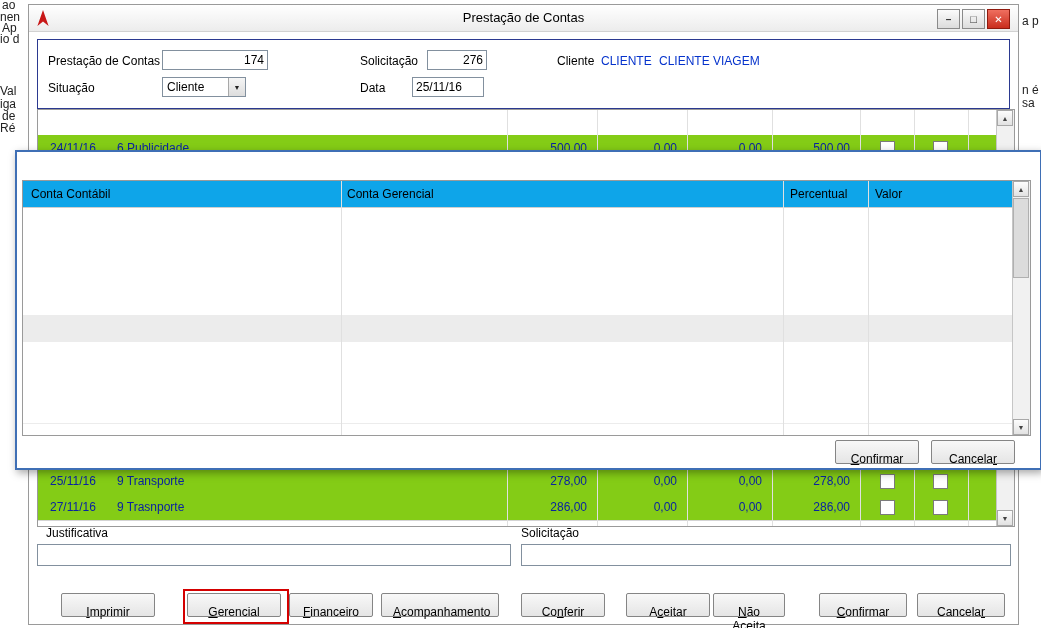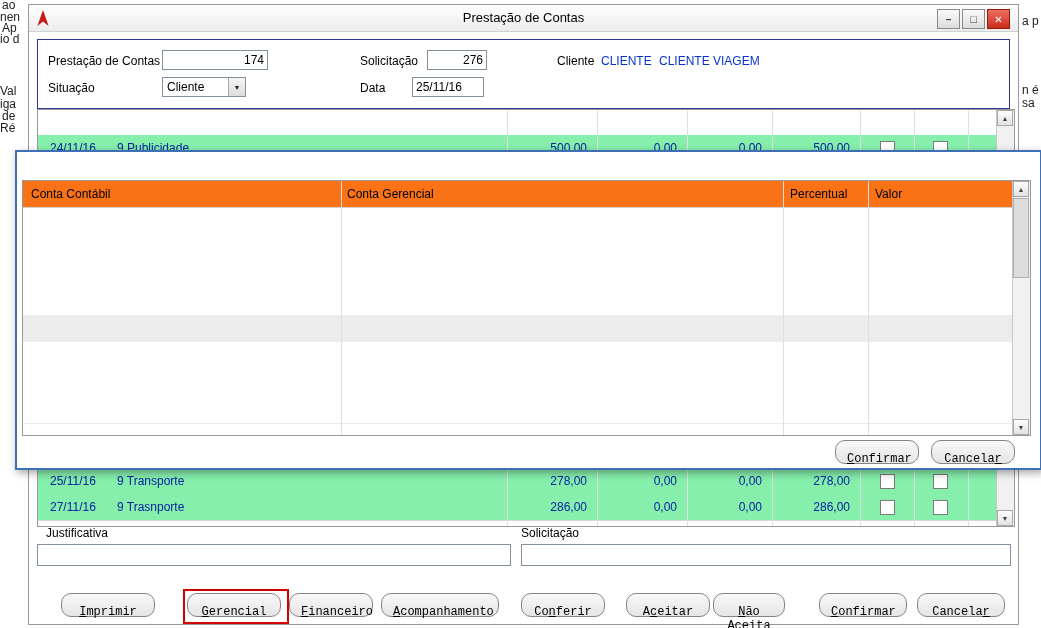--- a/index.html
+++ b/index.html
@@ -47,40 +47,40 @@
   .blue{color:var(--link)}
 
   
   .gridbox{position:absolute;background:#fff;border:1px solid #9a9a9a}
   .tmain{left:8px;top:104px;width:976px;height:416px}
   .th-row{position:absolute;left:0;top:0;right:17px;height:24px;line-height:24px;
     border-bottom:1px solid #b5b5b5;background:#fff}
   .th{position:absolute;white-space:nowrap}
   .vln{position:absolute;top:0;bottom:0;width:1px;background:#e0e0e0}
   .drow{position:absolute;left:0;right:17px;height:26px;line-height:26px;border-bottom:1px solid #d4d4d4;
-    color:var(--row-text);background:#86efac}
+    color:var(--row-text);background:#84cc16}
   .c{position:absolute;white-space:nowrap}
   .r{text-align:right;padding-right:4px;box-sizing:border-box}
   .cb{position:absolute;top:6px;width:13px;height:13px;border:1px solid #7b7b7b;background:#fff;cursor:pointer}
   .scol{position:absolute;top:0;bottom:0;right:0;width:17px;background:#f1f1f1;border-left:1px solid #c6c6c6}
   .sbtn{position:absolute;left:0;width:16px;height:16px;background:linear-gradient(#fdfdfd,#e2e2e2);
     border:1px solid #a8a8a8;box-sizing:border-box;display:flex;align-items:center;justify-content:center;
     font-size:7px;color:#444;cursor:pointer}
   .sbtn.up{top:0}
   .sbtn.down{bottom:0}
   .sthumb{position:absolute;left:0;top:17px;width:16px;height:80px;background:#dcdcdc;border:1px solid #b0b0b0;box-sizing:border-box}
 
   
   .wbtn{position:absolute;height:23px;background:linear-gradient(#f8f8f8,#e5e5e5);border:1px solid #858585;
-    border-radius:10px;font-family:Liberation Mono, monospace;font-size:12px;color:#000;cursor:pointer;padding:11px}
+    border-radius:2px;font-family:Liberation Sans, sans-serif;font-size:12px;color:#000;cursor:pointer;padding:11px}
   .red-box{position:absolute;border:2px solid var(--outline-red)}
 
   
   .tmodal{left:5px;top:28px;width:1007px;height:254px}
-  .mth{position:absolute;left:0;top:0;right:17px;height:26px;line-height:26px;border-bottom:1px solid #cfcfcf;background:#f97316}
+  .mth{position:absolute;left:0;top:0;right:17px;height:26px;line-height:26px;border-bottom:1px solid #cfcfcf;background:#0ea5e9}
   .mrow{position:absolute;left:0;right:17px;height:27px;line-height:27px;border-bottom:1px solid #ececec;background:#fff}
   .mrow.sel{background:var(--sel-bg);color:var(--sel-text)}
   .mrow.gray{background:#ececec}
 </style>
 </head>
 <body>
 
 <div class="screen">
 
   <div class="frag" style="left:2px;top:-2px">ao</div>
@@ -129,21 +129,21 @@
           </span>
       </div>
       <span class="lbl" style="left:322px;top:41px">Data</span>
       <input class="tb" style="left: 374px; top: 37px; width: 72px;" value="25/11/16">
     </div>
 
     <div class="gridbox tmain">
 
       <div class="drow" style="top:25px">
         <span class="c" style="left:12px">24/11/16</span>
-        <span class="c" style="left:79px">9 Publicidade</span>
+        <span class="c" style="left:79px">6 Publicidade</span>
         <span class="c r" style="left:469px;width:84px">500,00</span>
         <span class="c r" style="left:559px;width:84px">0,00</span>
         <span class="c r" style="left:649px;width:79px">0,00</span>
         <span class="c r" style="left:734px;width:82px">500,00</span>
         <span class="cb" style="left:842px"></span>
         <span class="cb" style="left:895px"></span>
       </div>
 
       <div class="drow" style="top:358px">
         <span class="c" style="left:12px">25/11/16</span>

